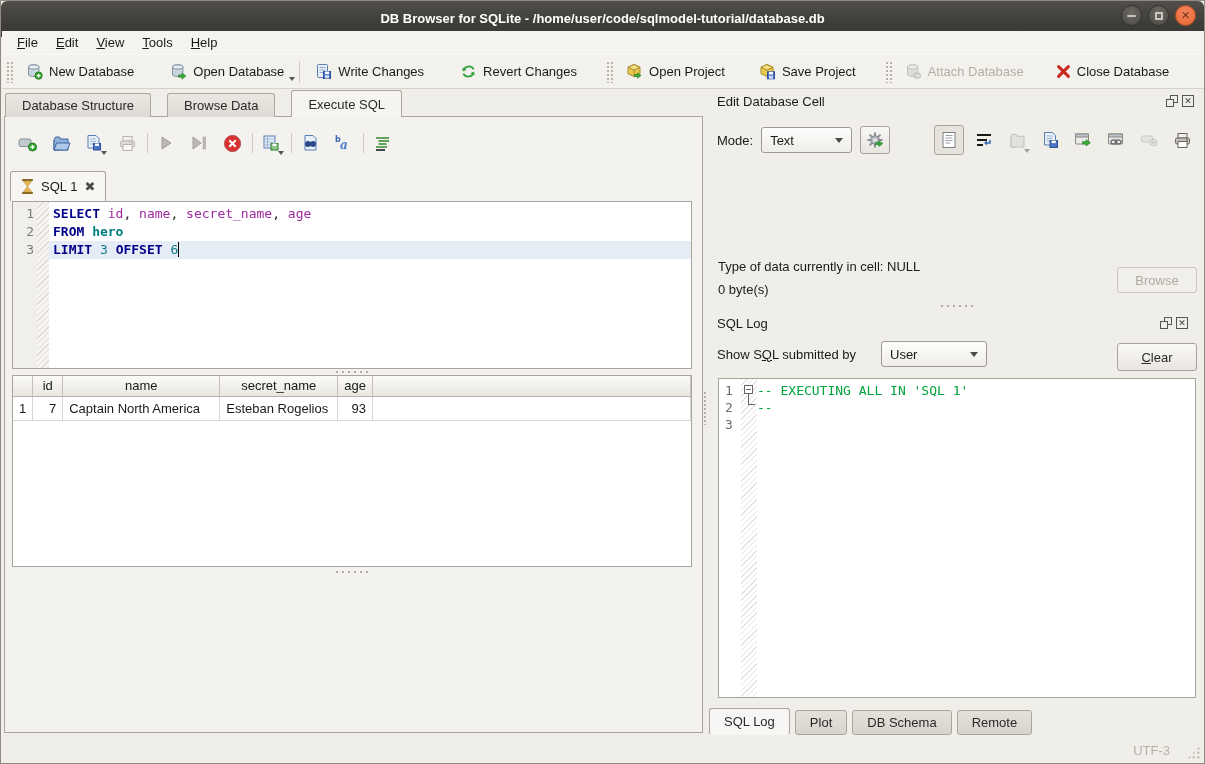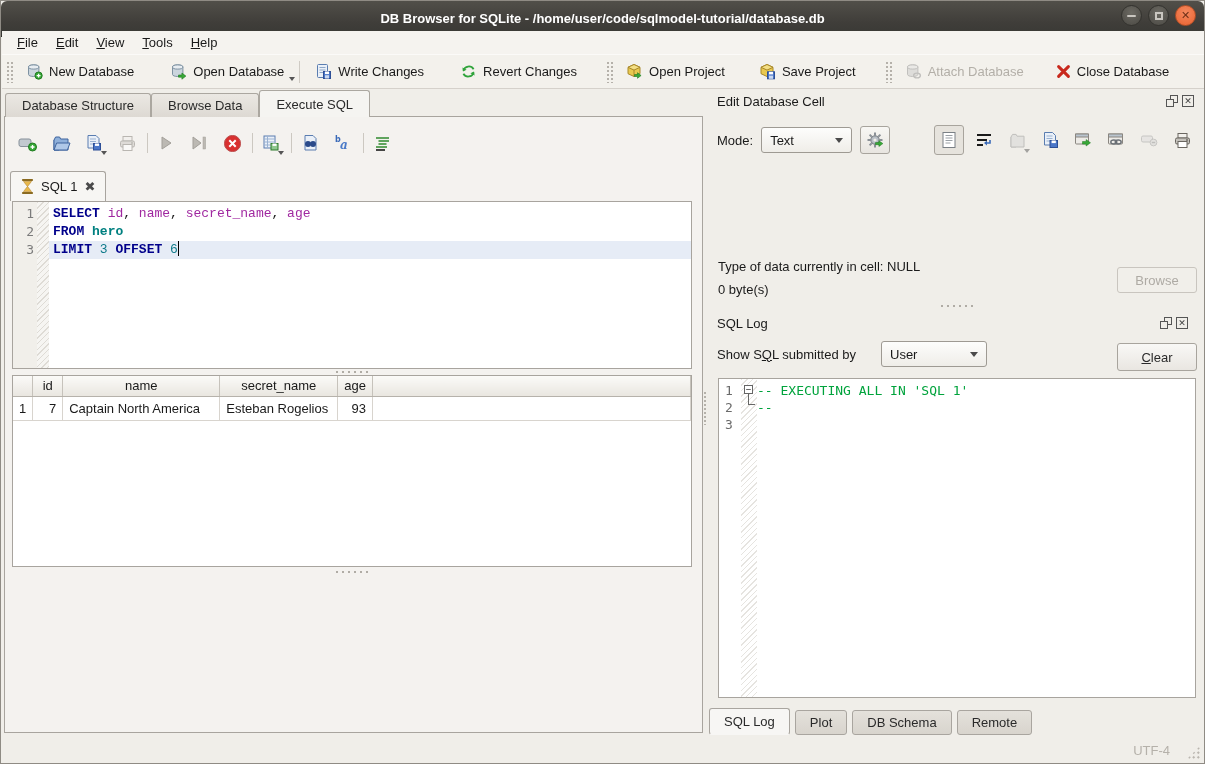--- a/index.html
+++ b/index.html
@@ -49,21 +49,21 @@
   .tb-btn .lbl{ white-space:nowrap; }
   .tb-btn.disabled .lbl{ color:#b3afa8; }
   .tb-btn.disabled svg{ opacity:.45; filter:grayscale(1); }
   .tb-caret{ width:0; height:0; border-left:3.5px solid transparent; border-right:3.5px solid transparent;
     border-top:4px solid #555; position:absolute; right:-2px; bottom:4px; }
 
   
   .main-tabs{ position:absolute; left:4px; top:90px; height:26px; display:flex; align-items:flex-end; z-index:3; }
   .main-tab{ height:24px; padding:0 16px; display:flex; align-items:center;
     background:linear-gradient(#EBE8E3,#DDD9D3);
-    border:1px solid #ABA7A0; border-bottom:none; margin-right:0;
+    border:1px solid #ABA7A0; border-bottom:none; margin-right:16px;
     border-radius:3px 3px 0 0; color:#2a2a2a; }
   .main-tab.active{ height:27px; background:#F5F4F1; position:relative; z-index:4; }
   .left-pane{ position:absolute; left:3px; top:115px; width:699px; height:617px;
     background:#F4F2EF; border:1px solid #A8A49E; }
 
   
   .sql-toolbar{ position:absolute; left:10px; top:14px; display:flex; align-items:center; }
   .sqltb-btn{ width:26px; height:24px; display:flex; align-items:center; justify-content:center; position:relative; margin-right:7px; }
   .sqltb-sep{ width:1px; height:20px; background:#ccc8c1; margin:0 5px 0 0; }
   .small-caret{ width:0; height:0; border-left:3px solid transparent; border-right:3px solid transparent;
@@ -74,21 +74,21 @@
     background:#F7F6F3; border:1px solid #A8A49E; border-bottom:none; border-radius:3px 3px 0 0; z-index:2; }
   .sql-file-tab .close-x{ color:#4a4a4a; font-weight:bold; font-size:13px; }
 
   
   .code-editor{ position:absolute; left:7px; top:84px; width:680px; height:168px;
     background:#fff; border:1px solid #A8A49E; display:flex; overflow:hidden; }
   .gutter{ width:24px; background:#F1EFEA; color:#7b7b7b; text-align:right; padding:3px 3px 0 0; font-size:13px; line-height:18px; }
   .foldmargin{ width:12px; background-color:#F6F5F2;
     background-image:repeating-linear-gradient(135deg,#DEDBD5 0 1px,transparent 1px 4px); }
   .code-area{ flex:1; padding-top:3px; position:relative; font-size:13px; line-height:18px; white-space:pre; }
-  .ed-line{ height:18px; padding-left:4px;font-family:Liberation Mono, monospace; }
+  .ed-line{ height:18px; padding-left:4px; }
   .ed-line.current{ background:#E6ECF6; }
   .tok-kw{ color:#00008B; font-weight:bold; }
   .tok-fld{ color:#A028A0; }
   .tok-tbl{ color:#008080; font-weight:bold; }
   .tok-num{ color:#0E7A8A; }
   .tok-pl{ color:#1a1a1a; }
   .caret-bar{ display:inline-block; width:1px; height:15px; background:#000; vertical-align:-3px; }
 
   
   .hsplit{ position:absolute; height:6px; display:flex; align-items:center; justify-content:center; }
@@ -606,15 +606,15 @@
     <div class="btab">
         <span>DB Schema</span>
       </div>
     <div class="btab">
         <span>Remote</span>
       </div>
   </div>
 </div>
 
 <div class="statusbar">
-  <span class="encoding">UTF-4</span>
+  <span class="encoding">UTF-3</span>
 </div>
 <div class="resize-grip"></div>
 
 </body></html>

